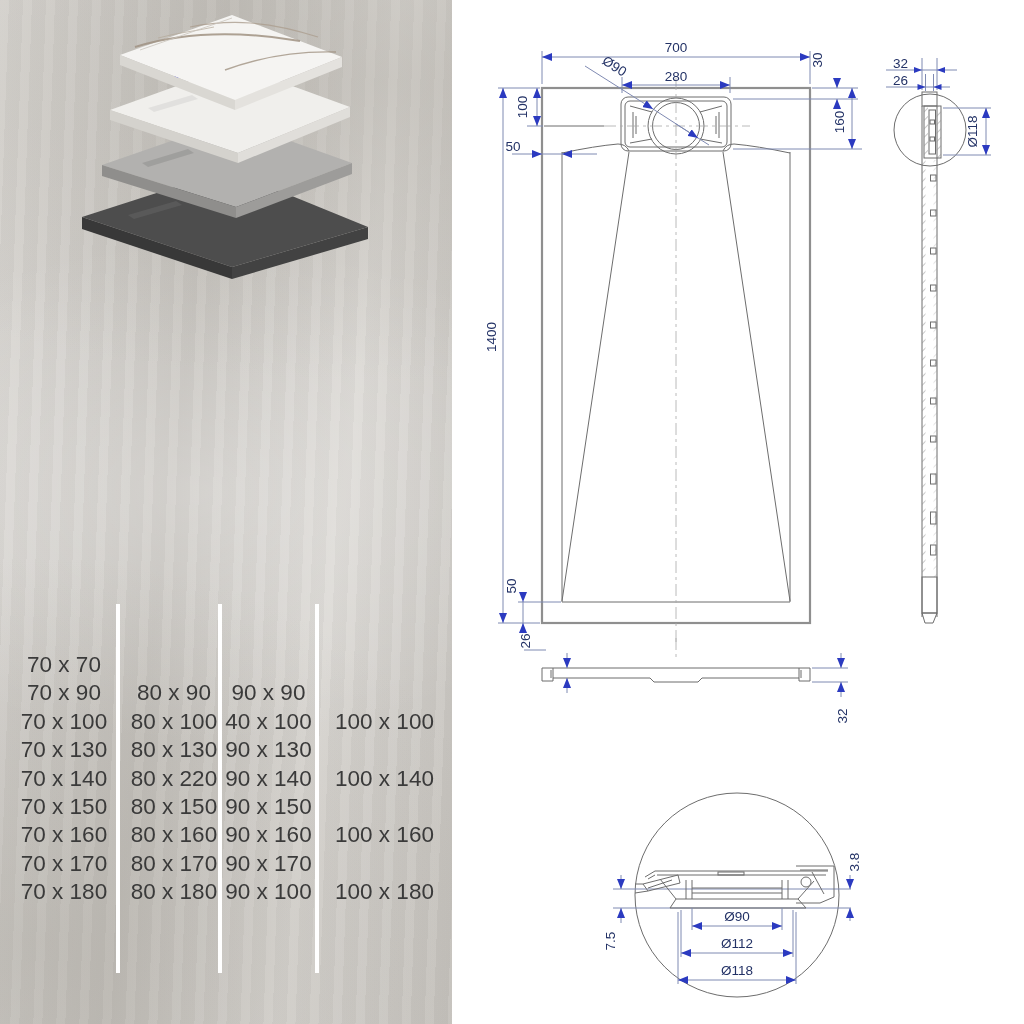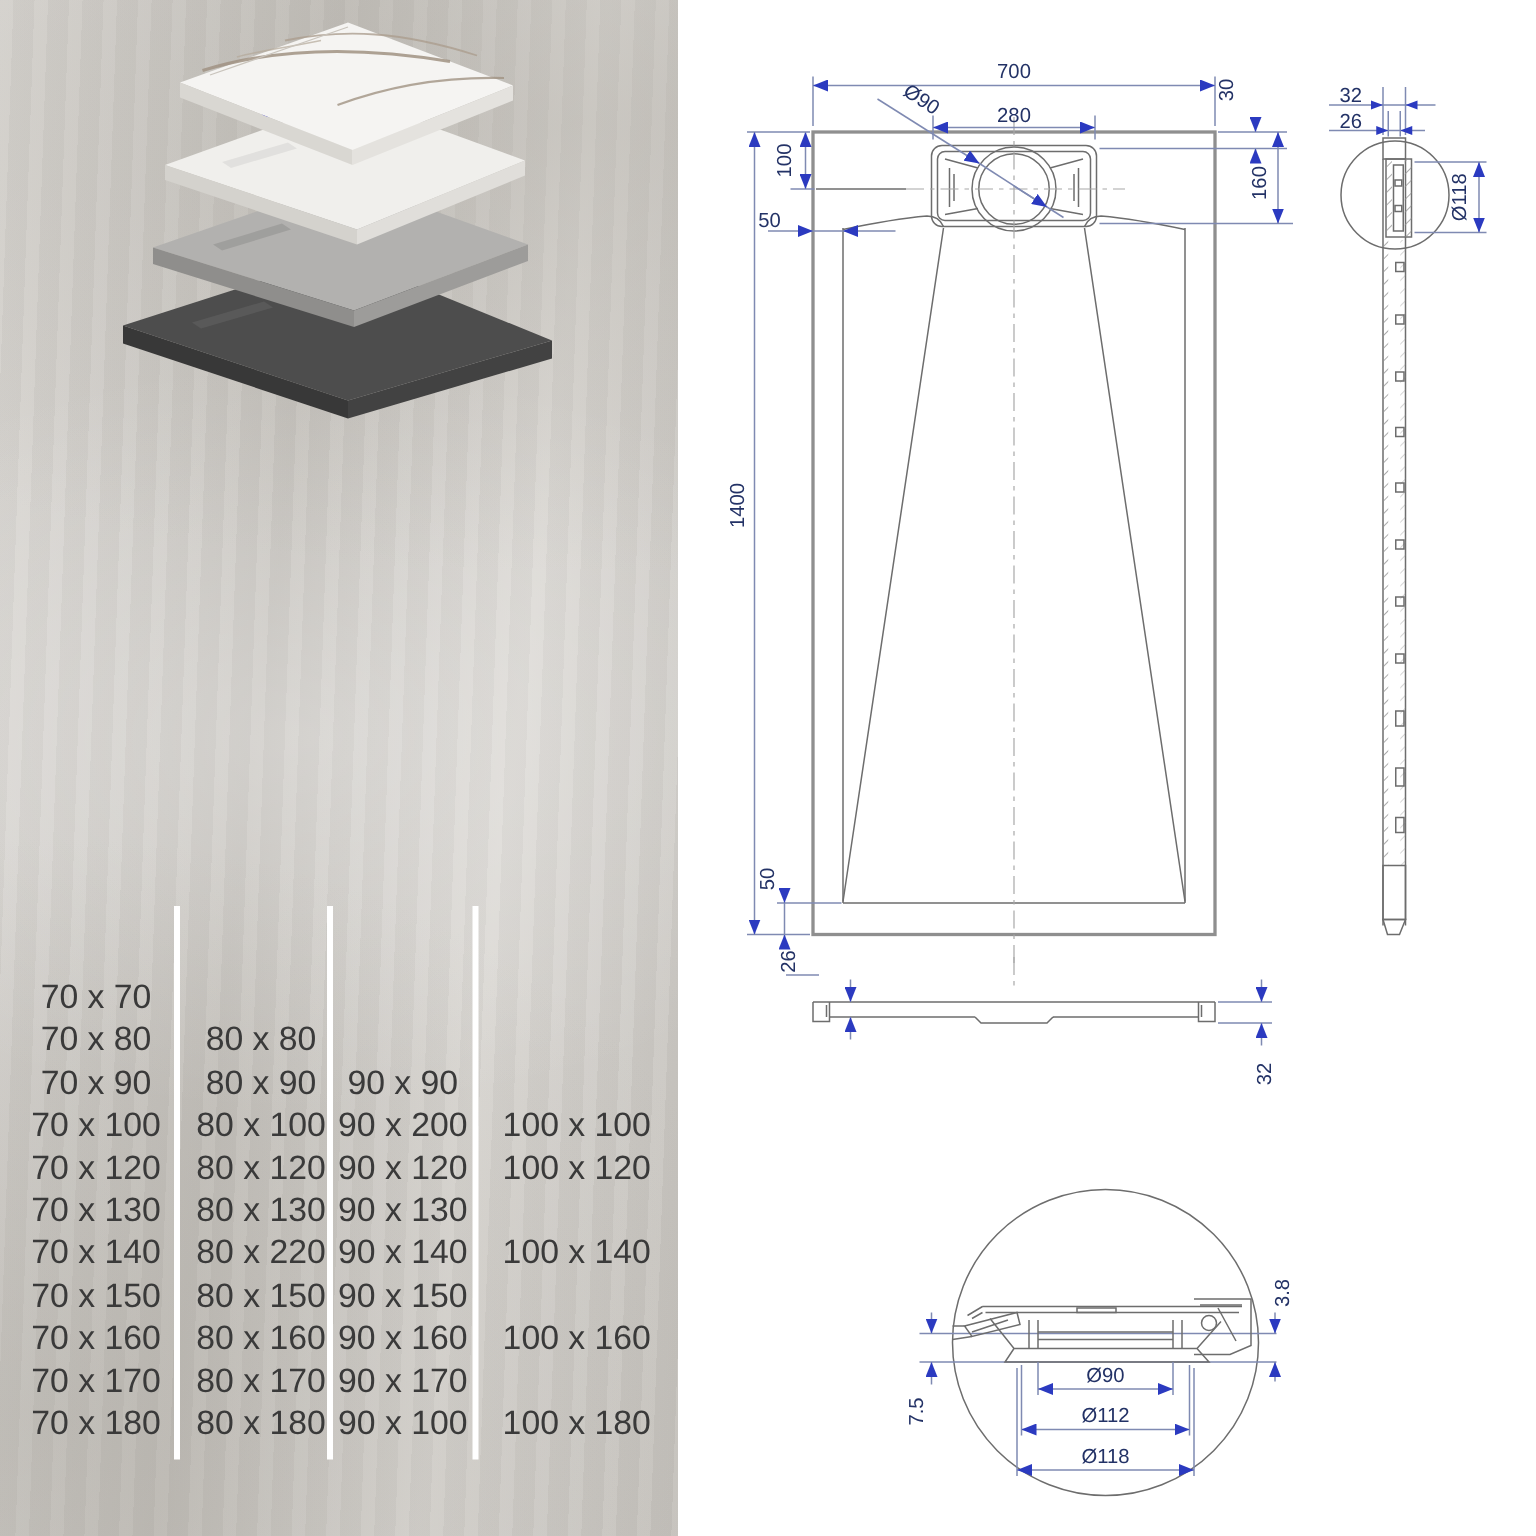--- a/index.html
+++ b/index.html
@@ -79,42 +79,30 @@
       <div class="tsep s1"></div>
       <div class="tsep s2"></div>
       <div class="tsep s3"></div>
     <div class="size-row">
           <div class="size-cell">70 x 70</div>
           <div class="size-cell"></div>
           <div class="size-cell"></div>
           <div class="size-cell"></div>
         </div>
         <div class="size-row">
-          <div class="size-cell">70 x 80</div>
-          <div class="size-cell">80 x 80</div>
-          <div class="size-cell"></div>
-          <div class="size-cell"></div>
-        </div>
-        <div class="size-row">
           <div class="size-cell">70 x 90</div>
           <div class="size-cell">80 x 90</div>
           <div class="size-cell">90 x 90</div>
           <div class="size-cell"></div>
         </div>
         <div class="size-row">
           <div class="size-cell">70 x 100</div>
           <div class="size-cell">80 x 100</div>
-          <div class="size-cell">90 x 200</div>
+          <div class="size-cell">40 x 100</div>
           <div class="size-cell">100 x 100</div>
-        </div>
-        <div class="size-row">
-          <div class="size-cell">70 x 120</div>
-          <div class="size-cell">80 x 120</div>
-          <div class="size-cell">90 x 120</div>
-          <div class="size-cell">100 x 120</div>
         </div>
         <div class="size-row">
           <div class="size-cell">70 x 130</div>
           <div class="size-cell">80 x 130</div>
           <div class="size-cell">90 x 130</div>
           <div class="size-cell"></div>
         </div>
         <div class="size-row">
           <div class="size-cell">70 x 140</div>
           <div class="size-cell">80 x 220</div>

